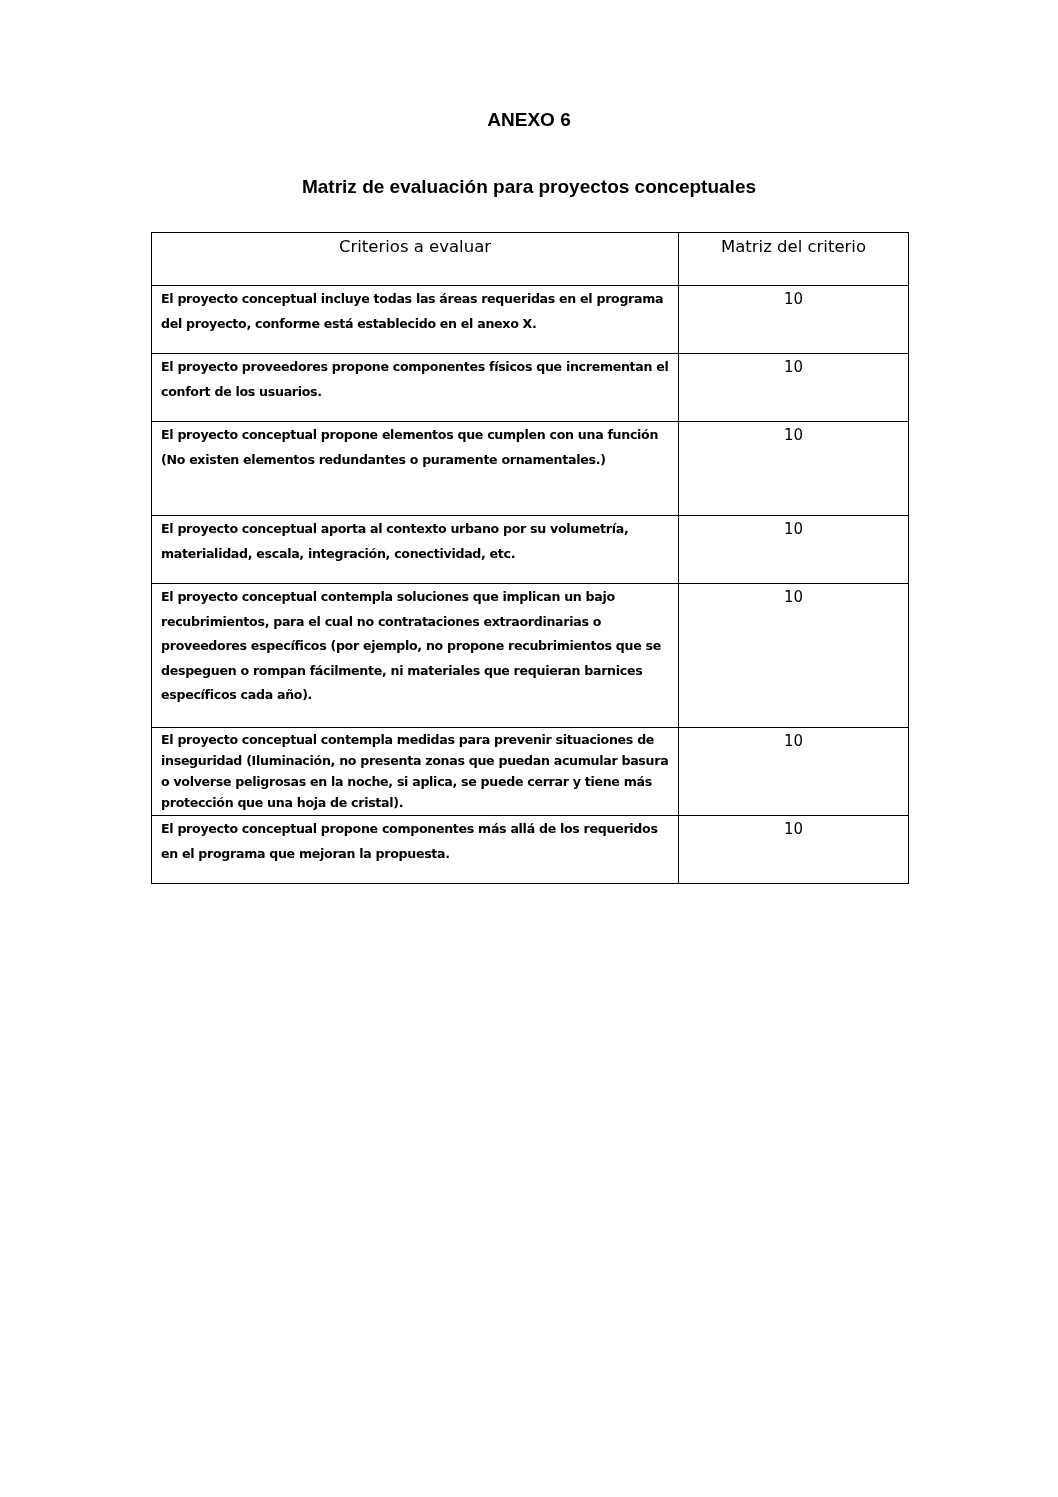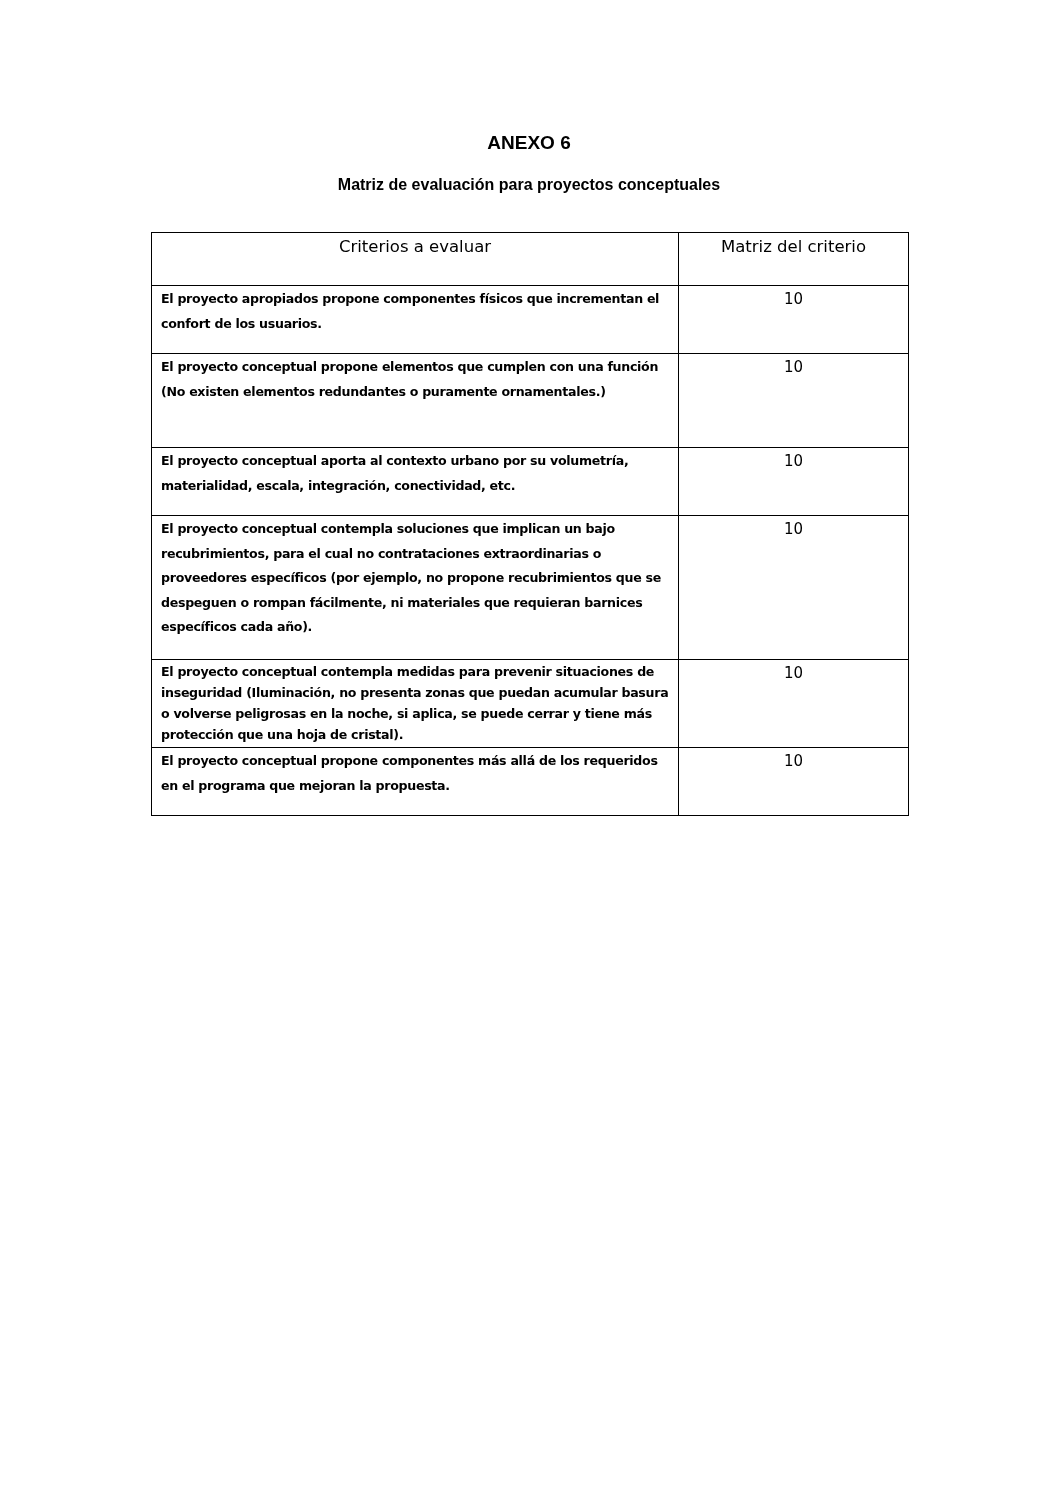--- a/index.html
+++ b/index.html
@@ -1,23 +1,23 @@
 <!DOCTYPE html>
 <html><head>
 <meta charset="utf-8">
 <style>
   html, body { margin: 0; padding: 0; background: #ffffff; }
   body { width: 1058px; height: 1497px; position: relative; overflow: hidden; color: #000; }
   .annex-title {
-    position: absolute; left: 0; width: 1058px; top: 132px; text-align: center;
+    position: absolute; left: 0; width: 1058px; top: 109px; text-align: center;
     font-family: "Liberation Sans", sans-serif; font-weight: bold; font-size: 19px;
   }
   .doc-title {
     position: absolute; left: 0; width: 1058px; top: 176px; text-align: center;
-    font-family: "Liberation Sans", sans-serif; font-weight: bold; font-size: 16px;
+    font-family: "Liberation Sans", sans-serif; font-weight: bold; font-size: 19px;
   }
   table.matrix {
     position: absolute; left: 151px; top: 232px; width: 757px;
     border-collapse: collapse; table-layout: fixed;
     font-family: "DejaVu Sans", sans-serif;
   }
   table.matrix td, table.matrix th {
     border: 1.5px solid #000; vertical-align: top; padding: 0;
   }
   col.c1 { width: 527px; }
@@ -41,21 +41,25 @@
       <col class="c2">
     </colgroup>
   <thead>
     <tr>
       <th>Criterios a evaluar</th>
       <th>Matriz del criterio</th>
     </tr>
   </thead>
   <tbody>
     <tr style="height:68px">
-      <td class="crit">El proyecto apropiados propone componentes físicos que incrementan el confort de los usuarios.</td>
+      <td class="crit">El proyecto conceptual incluye todas las áreas requeridas en el programa del proyecto, conforme está establecido en el anexo X.</td>
+      <td class="val">10</td>
+    </tr>
+    <tr style="height:68px">
+      <td class="crit">El proyecto proveedores propone componentes físicos que incrementan el confort de los usuarios.</td>
       <td class="val">10</td>
     </tr>
     <tr style="height:94px">
       <td class="crit">El proyecto conceptual propone elementos que cumplen con una función (No existen elementos redundantes o puramente ornamentales.)</td>
       <td class="val">10</td>
     </tr>
     <tr style="height:68px">
       <td class="crit">El proyecto conceptual aporta al contexto urbano por su volumetría, materialidad, escala, integración, conectividad, etc.</td>
       <td class="val">10</td>
     </tr>

